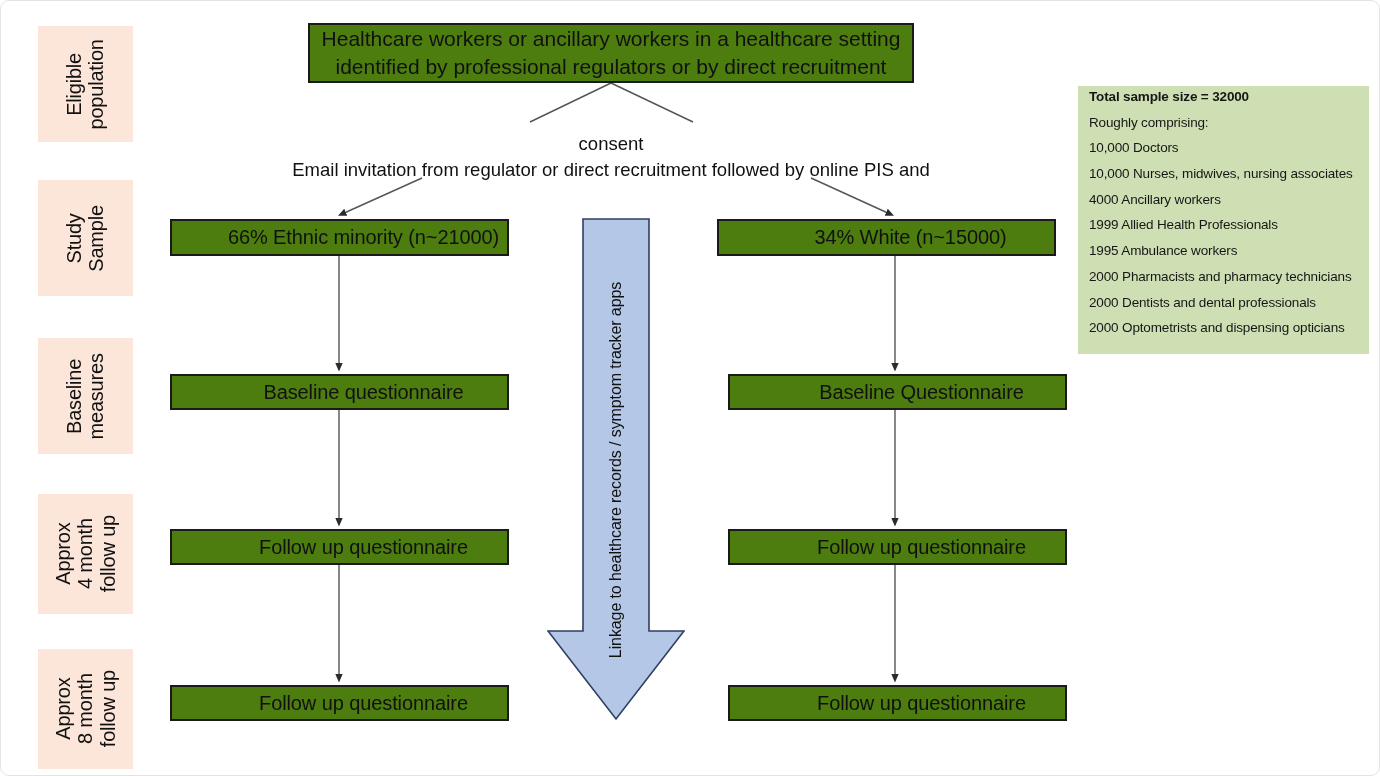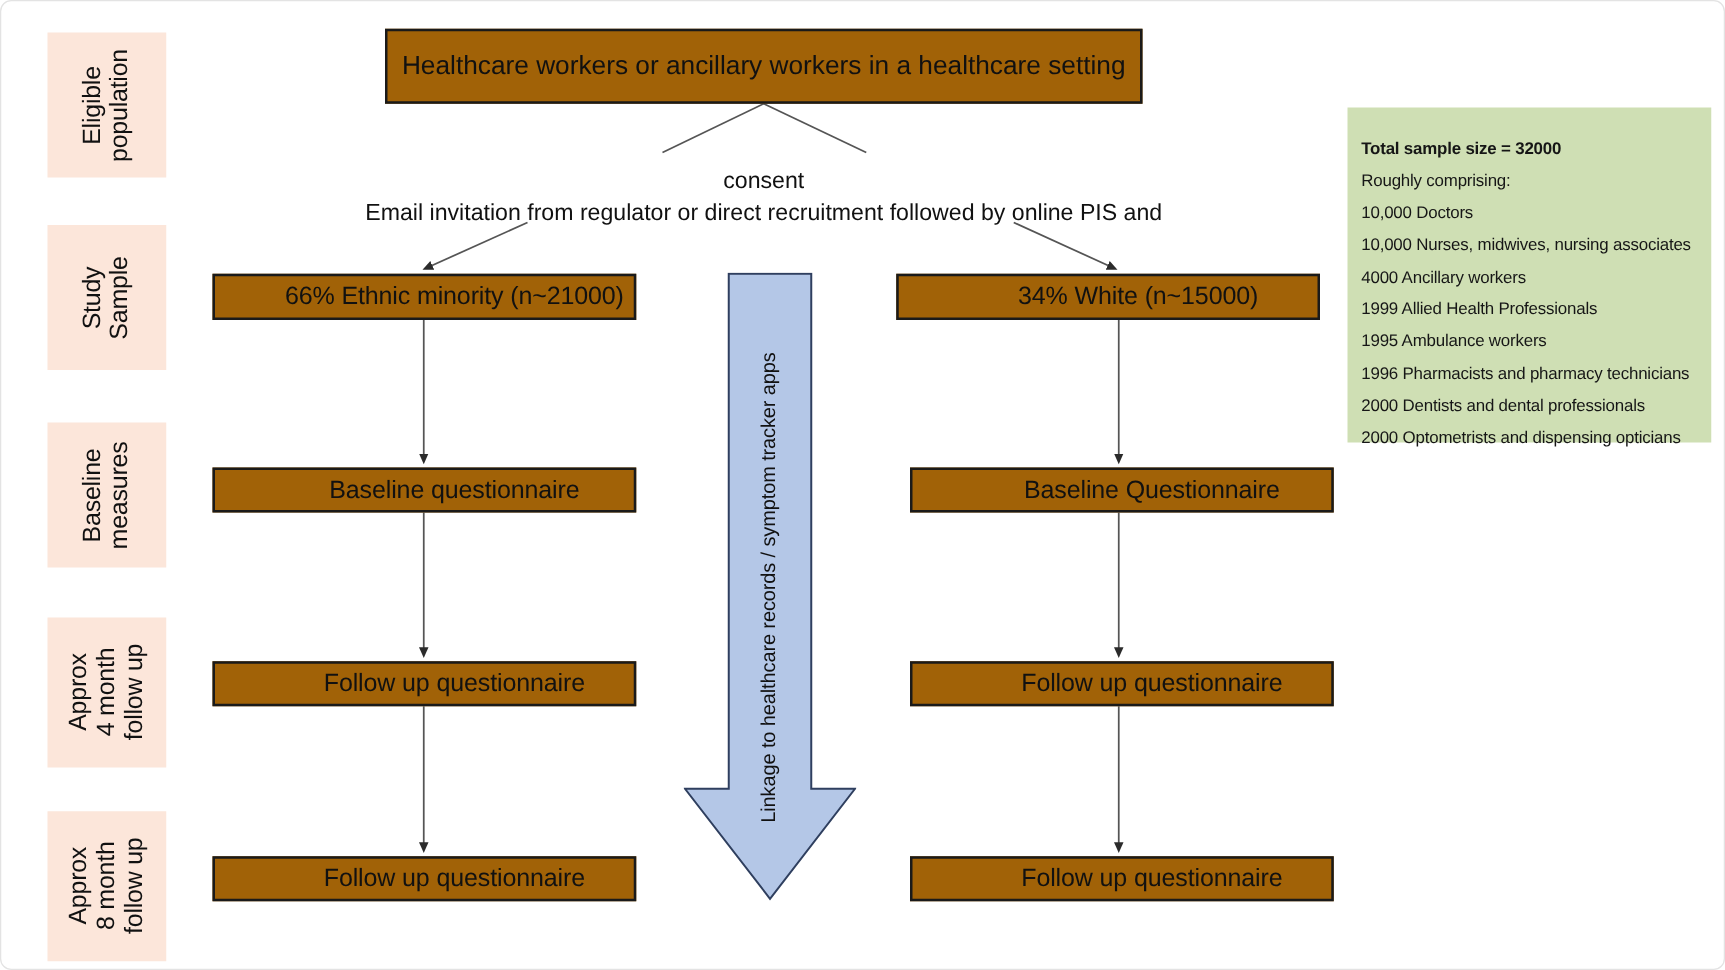--- a/index.html
+++ b/index.html
@@ -35,21 +35,21 @@
     text-align: center;
     font-size: 20px;
     line-height: 1.12;
     color: #111111;
     letter-spacing: -0.2px;
   }
   
   .flow-box {
     position: absolute;
     border: 2px solid #1a1a1a;
-    background: #a16207;
+    background: #4d7c0f;
     box-sizing: border-box;
     display: flex;
     align-items: center;
     justify-content: center;
     text-align: center;
     color: #111111;
   }
   .flow-box.head {
     font-size: 21px;
     line-height: 1.35;
@@ -70,21 +70,21 @@
   }
   
   #sample-box {
     position: absolute;
     left: 1077px;
     top: 85px;
     width: 291px;
     height: 268px;
     background: #cfdfb4;
     box-sizing: border-box;
-    padding: 26px 10px 4px 11px;
+    padding: 4px 10px 4px 11px;
   }
   #sample-box .line {
     font-size: 13.5px;
     color: #161616;
     line-height: 1.0;
     margin-bottom: 12.2px;
     white-space: nowrap;
     letter-spacing: -0.15px;
   }
   #sample-box .line.bold { font-weight: bold; }
@@ -187,20 +187,21 @@
 
       <path d="M894,255 L894,366" marker-end="url(#ah)"></path>
       <path d="M894,409 L894,521" marker-end="url(#ah)"></path>
       <path d="M894,564 L894,677" marker-end="url(#ah)"></path>
     </g>
   </svg>
 
   <div class="flow-box head" style="left:307px; top:22px; width:606px; height:60px;">
     <div>
       <div>Healthcare workers or ancillary workers in a healthcare setting</div>
+      <div>identified by professional regulators or by direct recruitment</div>
     </div>
   </div>
 
   <div class="free-text" style="left:290px; top:130px; width:640px;">
     <div>consent</div>
     <div>Email invitation from regulator or direct recruitment followed by online PIS and</div>
   </div>
 
   <div id="linkage-arrow-wrap">
     <svg width="138" height="503" viewBox="0 0 138 503" xmlns="http://www.w3.org/2000/svg">
@@ -238,18 +239,18 @@
   </div>
 
   <div id="sample-box">
     <div class="line bold">Total sample size = 32000</div>
     <div class="line">Roughly comprising:</div>
     <div class="line">10,000 Doctors</div>
     <div class="line">10,000 Nurses, midwives, nursing associates</div>
     <div class="line">4000 Ancillary workers</div>
     <div class="line">1999 Allied Health Professionals</div>
     <div class="line">1995 Ambulance workers</div>
-    <div class="line">1996 Pharmacists and pharmacy technicians</div>
+    <div class="line">2000 Pharmacists and pharmacy technicians</div>
     <div class="line">2000 Dentists and dental professionals</div>
     <div class="line">2000 Optometrists and dispensing opticians</div>
   </div>
 
 </div>
 
 </body></html>

